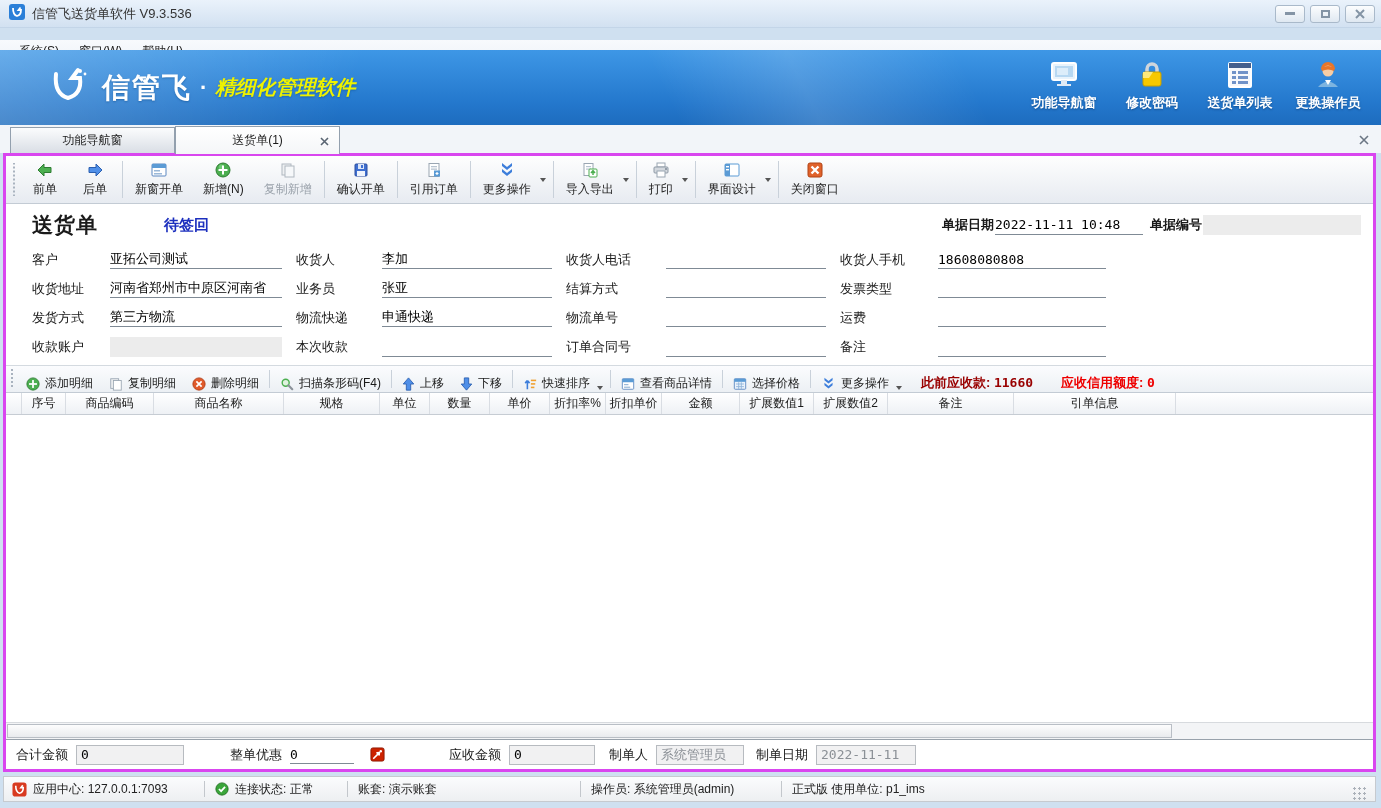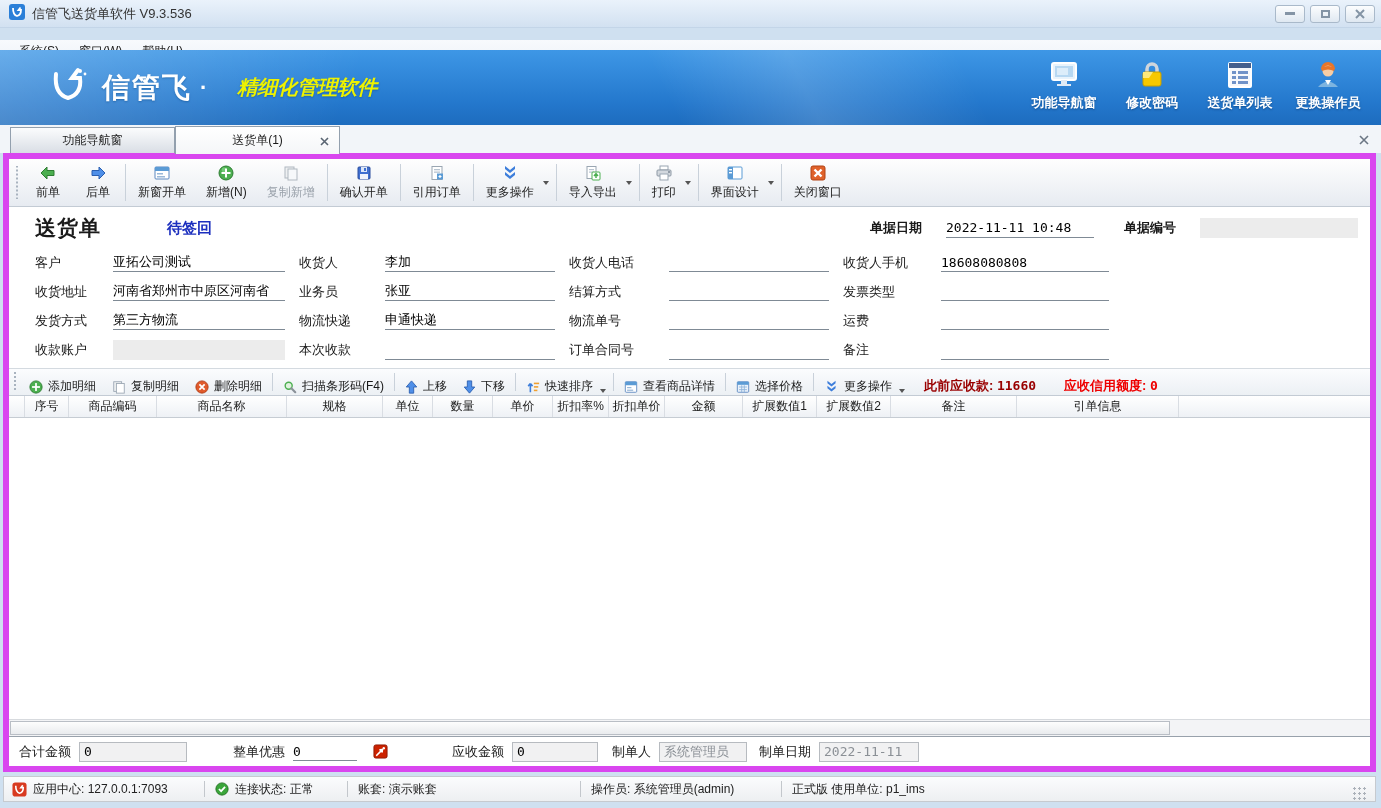--- a/index.html
+++ b/index.html
@@ -69,21 +69,21 @@
   .tab.active {
     height:28px; background:linear-gradient(#ffffff,#f4f6f8);
     z-index:3; margin-bottom:-1px;
   }
   .tab.active .tab-close { position:absolute; right:10px; top:8px; }
   .strip-close { position:absolute; right:12px; top:6px; }
 
   
   .page {
     position:absolute; top:153px; left:3px; right:5px; bottom:36px;
-    border:6px solid #d946ef; background:#fff;
+    border:3px solid #d946ef; background:#fff;
     display:flex; flex-direction:column;
   }
 
   
   .toolbar {
     height:48px; flex:none; background:linear-gradient(#fefefe,#e7ebf1);
     border-bottom:1px solid #c3cbd4; display:flex; align-items:stretch; padding:2px 2px;
   }
   .grip {
     width:6px; margin:5px 3px;
@@ -99,21 +99,21 @@
   .caret {
     position:absolute; right:5px; top:20px;
     border:3px solid transparent; border-top:4px solid #555;
   }
   .vsep { width:1px; background:#c9d1da; margin:3px 2px; }
 
   
   .doc-header { height:42px; flex:none; display:flex; align-items:center; padding:0 12px 0 26px; background:#fff; }
   .doc-title { font-family:"Liberation Serif",serif; font-size:21px; font-weight:bold; letter-spacing:1px; }
   .doc-status { font-size:15px; font-weight:bold; margin-left:66px; }
-  .doc-right { margin-left:auto; display:flex; align-items:center; gap:24px; }
+  .doc-right { margin-left:auto; display:flex; align-items:center; gap:1px; }
   .doc-right .flabel { font-size:13px; font-weight:bold; white-space:nowrap; }
   .underline-fld {
     border:none; border-bottom:1px solid #7f8a95; background:transparent;
     font-family:"DejaVu Sans Mono",monospace; font-size:13px; height:19px; outline:none;
   }
   .gray-fld {
     border:none; background:#ececec; height:20px;
     font-family:"DejaVu Sans Mono",monospace; font-size:13px; outline:none; padding:0 3px;
   }
 
@@ -221,21 +221,21 @@
   <div class="brand-wrap">
     <span>
       <svg width="44" height="44" viewBox="0 0 44 44">
           <path d="M10 10 Q8 30 22 34 Q36 30 34 14 L26 14 L32 6" stroke="#fff" stroke-width="4" fill="none" stroke-linecap="round"></path>
           <circle cx="34" cy="7" r="2" fill="#fff"></circle>
           <circle cx="39" cy="10" r="1.4" fill="#fff"></circle>
         </svg>
     </span>
     <span class="brand-name">信管飞</span>
     <span class="brand-sep">·</span>
-    <span class="brand-slogan" style="color:#eef200;margin-left:22px;">精细化管理软件</span>
+    <span class="brand-slogan" style="color:#eef200;">精细化管理软件</span>
   </div>
   <div class="banner-actions">
     <div class="banner-act">
       <svg width="32" height="32" viewBox="0 0 32 32">
           <rect x="4" y="4" width="24" height="17" rx="2" fill="#e8f3fc" stroke="#ffffff" stroke-width="2"></rect>
           <rect x="7" y="7" width="18" height="11" fill="#b7d8f2"></rect>
           <rect x="9" y="9" width="11" height="7" fill="#dcedfa"></rect>
           <path d="M13 21 h6 v4 h4 v2 H9 v-2 h4 z" fill="#dfeaf5"></path>
         </svg>
       <span class="lbl">功能导航窗</span>

